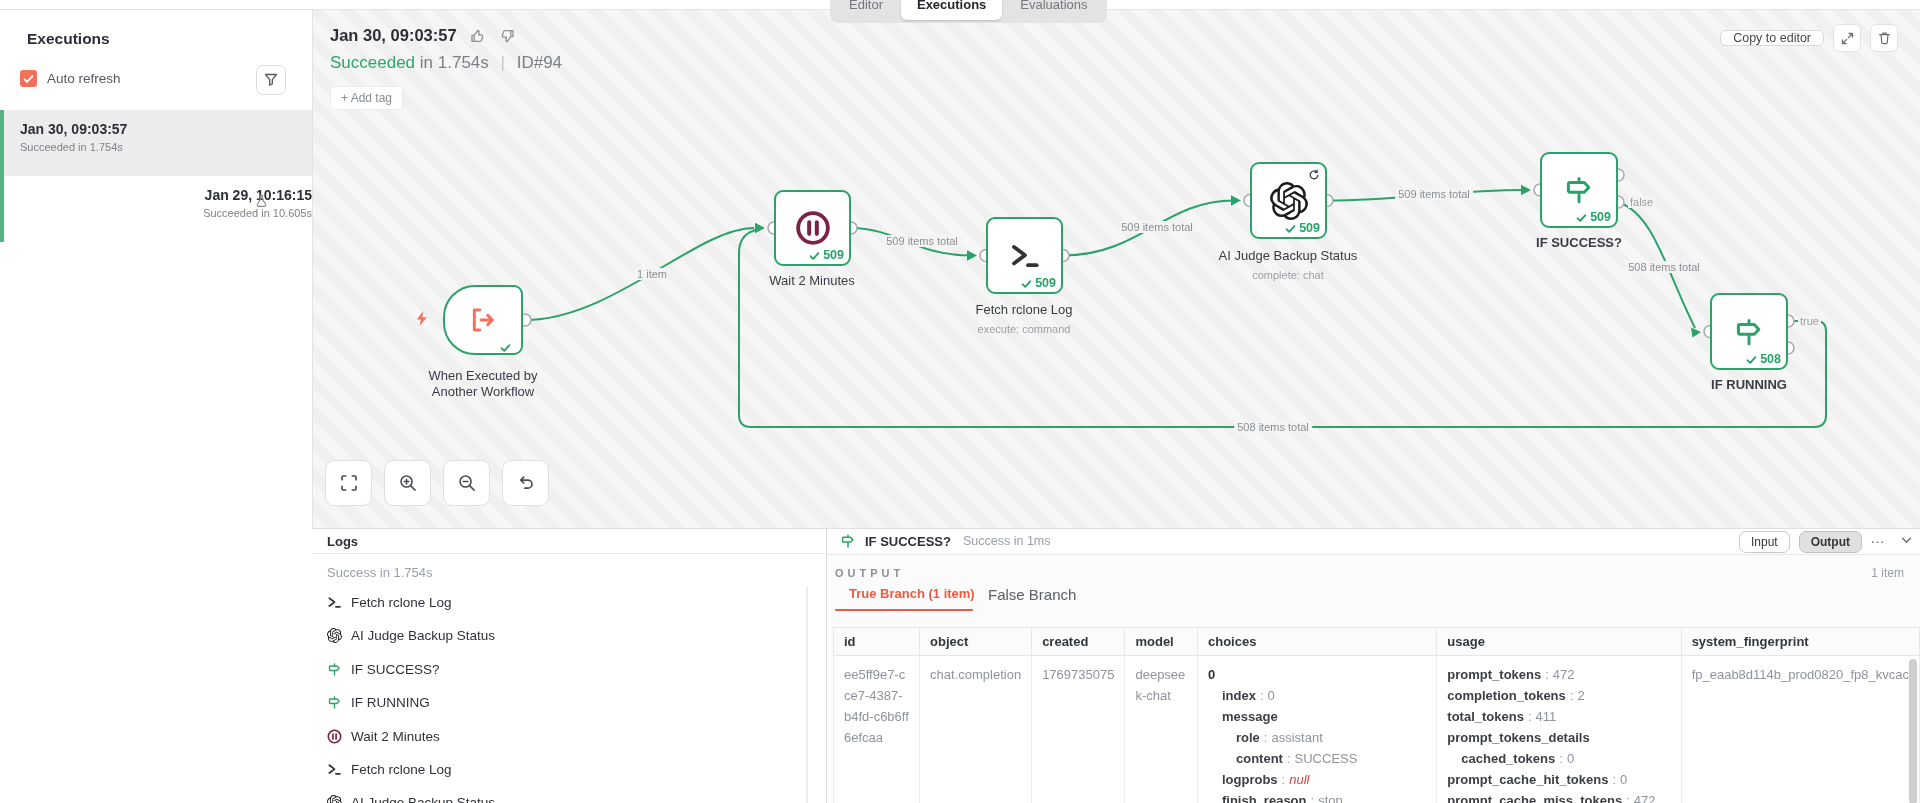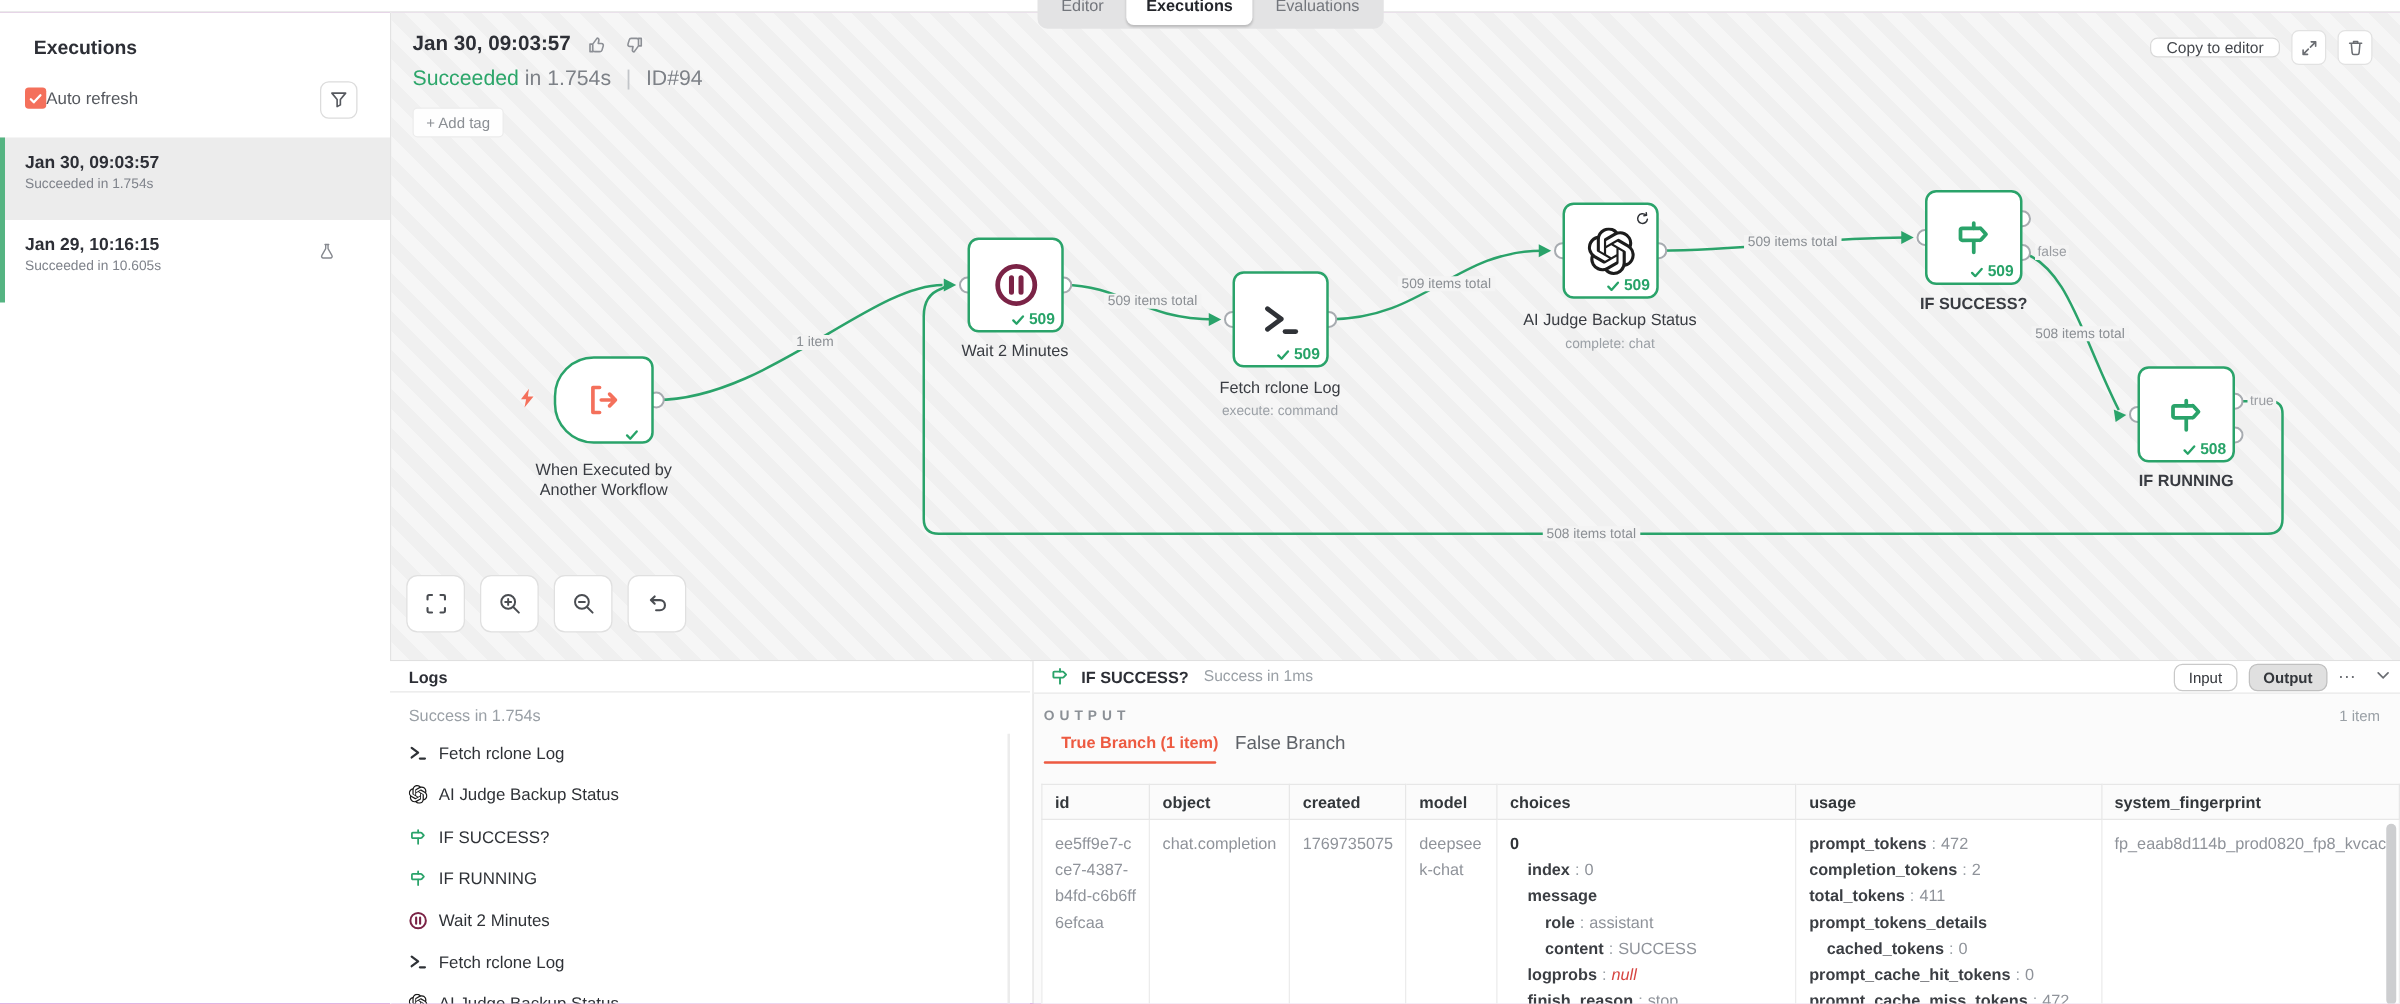--- a/index.html
+++ b/index.html
@@ -1,29 +1,29 @@
 <!DOCTYPE html>
 <html><head>
 <meta charset="utf-8">
 <style>
   html,body{margin:0;padding:0;}
   body{font-family:"Liberation Sans",sans-serif;background:#fff;}
-  .page{position:relative;width:1920px;height:803px;overflow:hidden;background:#a21caf;}
+  .page{position:relative;width:1920px;height:803px;overflow:hidden;background:#14b8a6;}
   svg{display:block;}
 
   
   .topstrip{position:absolute;left:0;top:0;width:100%;height:9px;background:#fff;border-bottom:1px solid #e4e4e4;z-index:3;}
   .tabbar{position:absolute;left:830px;top:-14px;height:31px;background:#e3e3e4;border-radius:8px;padding:3px;display:flex;gap:2px;z-index:6;align-items:stretch;}
   .tabbar .tab{padding:4px 16px;font-size:13px;color:#73767c;border-radius:6px;display:flex;align-items:center;cursor:pointer;}
   .tabbar .tab.active{background:#fff;color:#24262b;font-weight:700;box-shadow:0 1px 2px rgba(0,0,0,.18);}
 
   
   .sidebar{position:absolute;left:0;top:10px;width:312px;bottom:0;background:#fff;border-right:1px solid #e3e3e3;z-index:2;}
   .sb-title{position:absolute;left:27px;top:20px;font-size:15.5px;font-weight:600;color:#2d2f36;}
-  .sb-refresh{position:absolute;left:20px;top:60px;display:flex;align-items:center;}
+  .sb-refresh{position:absolute;left:20px;top:60px;display:flex;align-items:center;gap:10px;}
   .checkbox{width:17px;height:17px;background:#f4705b;border-radius:3px;display:flex;align-items:center;justify-content:center;}
   .sb-refresh-label{font-size:13.5px;color:#55585e;}
   .filter-btn{position:absolute;right:26px;top:55px;width:28px;height:28px;border:1px solid #dcdcdc;border-radius:7px;background:#fff;display:flex;align-items:center;justify-content:center;color:#55585e;}
   .exec-item{position:absolute;left:0;width:312px;height:66px;border-left:4px solid #55b482;box-sizing:border-box;padding:11px 0 0 16px;cursor:pointer;}
   .exec-item.selected{background:#ececec;}
   .exec-date{font-size:14px;font-weight:600;color:#2d2f36;}
   .exec-status{font-size:11px;color:#7e828a;margin-top:4px;}
   .exec-flask{position:absolute;right:44px;top:18px;color:#85888e;}
 
   
@@ -145,21 +145,21 @@
     <div class="filter-btn">
       <svg width="14" height="14" viewBox="0 0 14 14">
           <path d="M1.5 1.5h11L8.3 6.6v4.3l-2.6 1.4V6.6L1.5 1.5z" fill="none" stroke="#55585e" stroke-width="1.3" stroke-linejoin="round"></path>
         </svg>
     </div>
 
     <div class="exec-item selected" style="top:100px;">
       <div class="exec-date">Jan 30, 09:03:57</div>
       <div class="exec-status">Succeeded in 1.754s</div>
     </div>
-    <div class="exec-item" style="top:166px;">
+    <div class="exec-item" style="top:166px;text-align:right;">
       <div class="exec-date">Jan 29, 10:16:15</div>
       <div class="exec-status">Succeeded in 10.605s</div>
       <span class="exec-flask">
         <svg width="13" height="14" viewBox="0 0 14 14">
             <path d="M5.4 1.2h3.2M6 1.2v3.5l-3.3 5.9A1.4 1.4 0 0 0 3.9 12.8h6.2a1.4 1.4 0 0 0 1.2-2.2L8 4.7V1.2" fill="none" stroke="#85888e" stroke-width="1.2" stroke-linecap="round" stroke-linejoin="round"></path>
           </svg>
       </span>
     </div>
   </aside>
 

